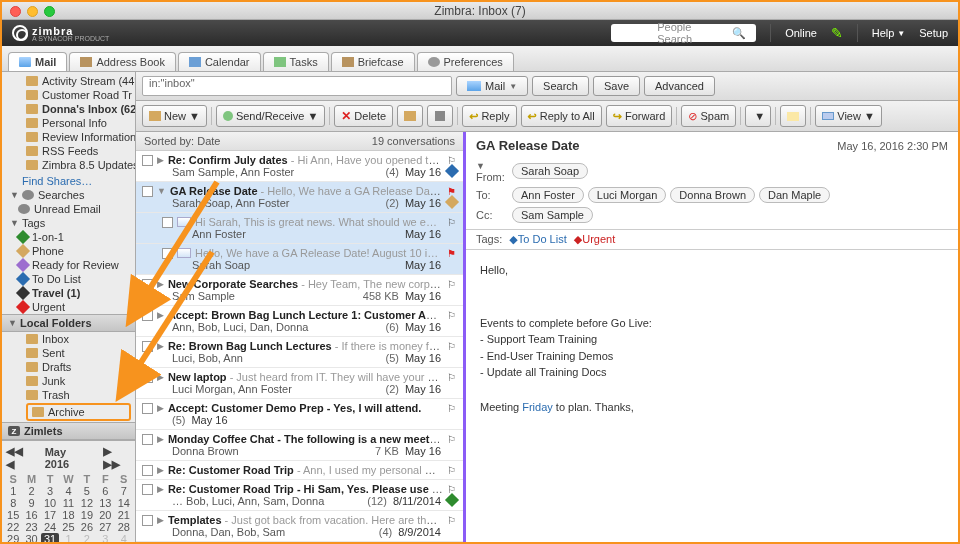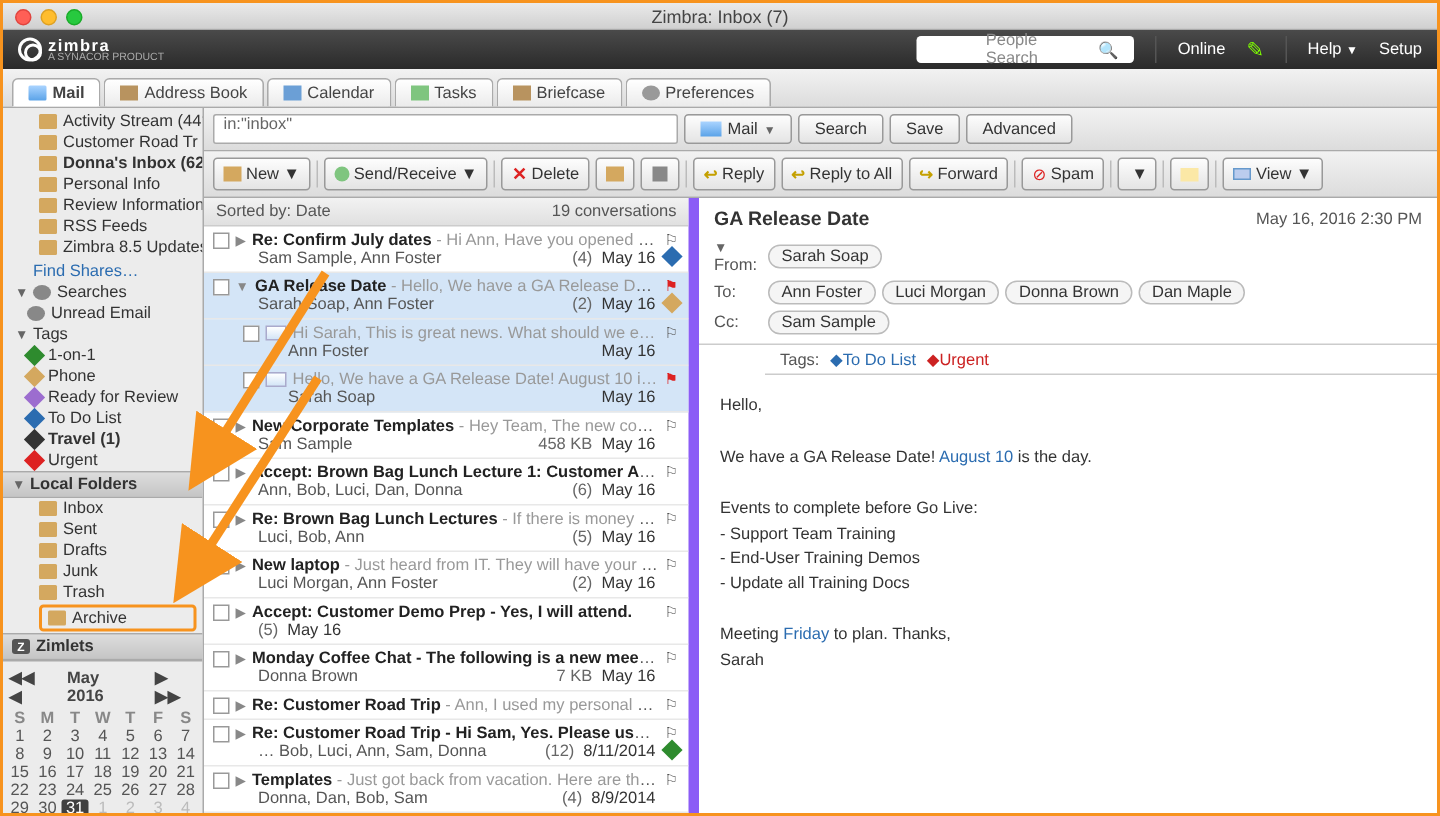--- a/index.html
+++ b/index.html
@@ -65,21 +65,21 @@
 .sh-new { width: 12px; height: 10px; background: #d4a85f; }
 .sh-send { width: 10px; height: 10px; background: #7fc57f; border-radius: 50%; position: relative; }
 .sh-del { color: #d22; font-weight: bold; font-size: 12px; }
 .sh-folder { width: 12px; height: 10px; background: #d4a85f; }
 .sh-print { width: 10px; height: 10px; background: #888; }
 .sh-reply { color: #c4a000; font-weight: bold; }
 .sh-spam { color: #d22; }
 .sh-tag { width: 10px; height: 10px; background: #999; }
 .sh-view { width: 12px; height: 8px; background: #bce; border: 1px solid #69c; }
 .panes { flex: 1; display: flex; overflow: hidden; }
-.msg-list { width: 330px; background: #fff; border-right: 7px solid #8b5cf6; overflow-y: hidden; }
+.msg-list { width: 330px; background: #fff; border-right: 3px solid #8b5cf6; overflow-y: hidden; }
 .sort-hdr { background: linear-gradient(#f2f2f2,#e0e0e0); padding: 3px 8px; display: flex; justify-content: space-between; border-bottom: 1px solid #ccc; color: #555; }
 .msg { border-bottom: 1px solid #e8e8e8; padding: 3px 6px; }
 .msg.sel { background: #d4e5f7; }
 .msg-row1 { display: flex; align-items: center; gap: 4px; color: #555; }
 .msg-row1 .tri-r { font-size: 9px; color: #888; }
 .msg-row1 .cb { width: 11px; height: 11px; border: 1px solid #999; background: #fff; flex-shrink: 0; }
 .msg-row1 .subj { flex: 1; white-space: nowrap; overflow: hidden; text-overflow: ellipsis; }
 .msg-row1 .subj b { color: #222; font-weight: bold; }
 .msg-row1 .flag { width: 10px; flex-shrink: 0; font-size: 10px; }
 .msg-row1 .flag.red { color: #d22; }
@@ -92,21 +92,21 @@
 .msg.child .msg-row2 { padding-left: 50px; }
 .reading { flex: 1; background: #fff; display: flex; flex-direction: column; overflow: hidden; }
 .read-hdr { padding: 6px 10px; border-bottom: 1px solid #ccc; }
 .read-title { display: flex; justify-content: space-between; align-items: center; margin-bottom: 6px; }
 .read-title h2 { font-size: 13px; font-weight: bold; color: #333; }
 .read-date { color: #2b6cb0; }
 .read-date span { color: #555; }
 .read-fields { display: grid; grid-template-columns: 36px 1fr; row-gap: 4px; align-items: center; }
 .read-fields .lbl { color: #555; padding-right: 4px; }
 .bubble { display: inline-block; border: 1px solid #bbb; border-radius: 10px; padding: 1px 8px; background: #f5f5f5; margin-right: 4px; color: #333; }
-.tags-row { padding: 3px 10px; border-bottom: 1px solid #ccc; color: #555; margin-left: 44px; }
+.tags-row { padding: 3px 10px; border-bottom: 1px solid #ccc; color: #555; }
 .tag-item { margin-left: 4px; }
 .tag-item.blue { color: #2b6cb0; }
 .tag-item.red { color: #c22; }
 .read-body { padding: 12px 14px; color: #333; font-size: 12px; line-height: 1.5; }
 .read-body a { color: #2b6cb0; text-decoration: none; }
 .arrow { position: absolute; z-index: 100; pointer-events: none; }
 </style>
 </head>
 <body>
 
@@ -457,21 +457,21 @@
               <div class="msg-row2">
                 <span class="from">Sarah Soap</span>
                 <span class="date">May 16</span>
                 <span class="tag-dot"></span>
               </div>
             </div>
             <div class="msg">
               <div class="msg-row1">
                 <span class="cb"></span>
                 <span class="tri-r">▶</span>
-                <span class="subj"><b>New Corporate Templates</b><span style="color:#999"> - Hey Team, The new corporate PowerPo</span></span>
+                <span class="subj"><b>New Corporate Searches</b><span style="color:#999"> - Hey Team, The new corporate PowerPo</span></span>
                 <span class="flag ">⚐</span>
               </div>
               <div class="msg-row2">
                 <span class="from">Sam Sample</span>
                 <span class="count">458 KB</span>
                 <span class="date">May 16</span>
                 <span class="tag-dot" style="background:transparent;transform:rotate(45deg)"></span>
               </div>
             </div>
             <div class="msg">
@@ -595,29 +595,28 @@
             <div id="to-bubbles"><span class="bubble">Ann Foster</span><span class="bubble">Luci Morgan</span><span class="bubble">Donna Brown</span><span class="bubble">Dan Maple</span></div>
             <span class="lbl">Cc:</span>
             <div id="cc-bubbles"><span class="bubble">Sam Sample</span></div>
           </div>
         </div>
         <div class="tags-row">
           <span>Tags:</span><span id="read-tags"><span class="tag-item blue"> ◆To Do List</span><span class="tag-item red"> ◆Urgent</span></span>
         </div>
         <div class="read-body">
           <p>Hello,</p><br>
-          <p><span>We have a GA Release Date! </span><a href="#">August 10</a><span> is the day.</span></p><br>
+          <br>
           <p>Events to complete before Go Live:</p>
           <div id="bullets">
               <p>- Support Team Training</p>
               <p>- End-User Training Demos</p>
               <p>- Update all Training Docs</p>
             </div><br>
           <p><span>Meeting </span><a href="#">Friday</a><span> to plan. Thanks,</span></p>
-          <p>Sarah</p>
         </div>
       </div>
     </div>
   </div>
 </div>
 
 <svg class="arrow" style="left:110px;top:170px" width="120" height="170">
   <defs>
       <marker id="ah1" markerWidth="8" markerHeight="8" refX="6" refY="4" orient="auto">
         <path d="M0,0 L8,4 L0,8 Z" fill="#f7931e"></path>

